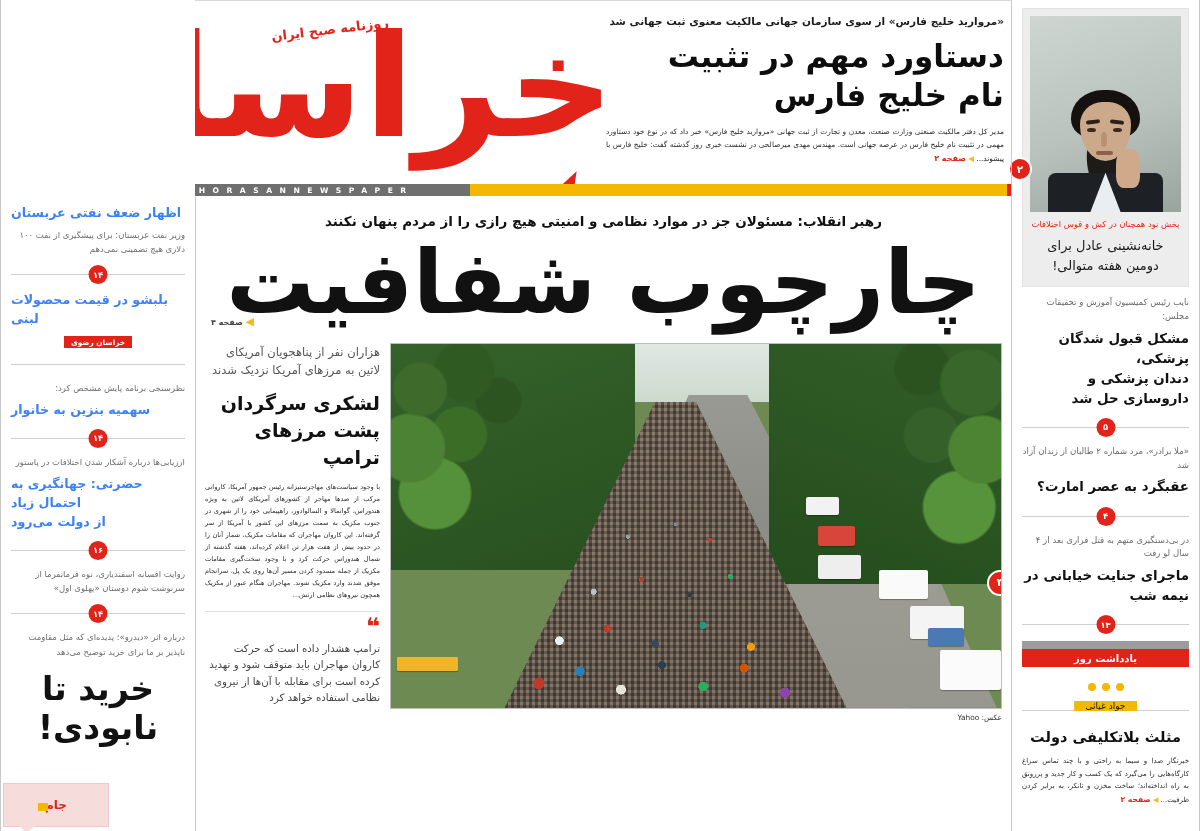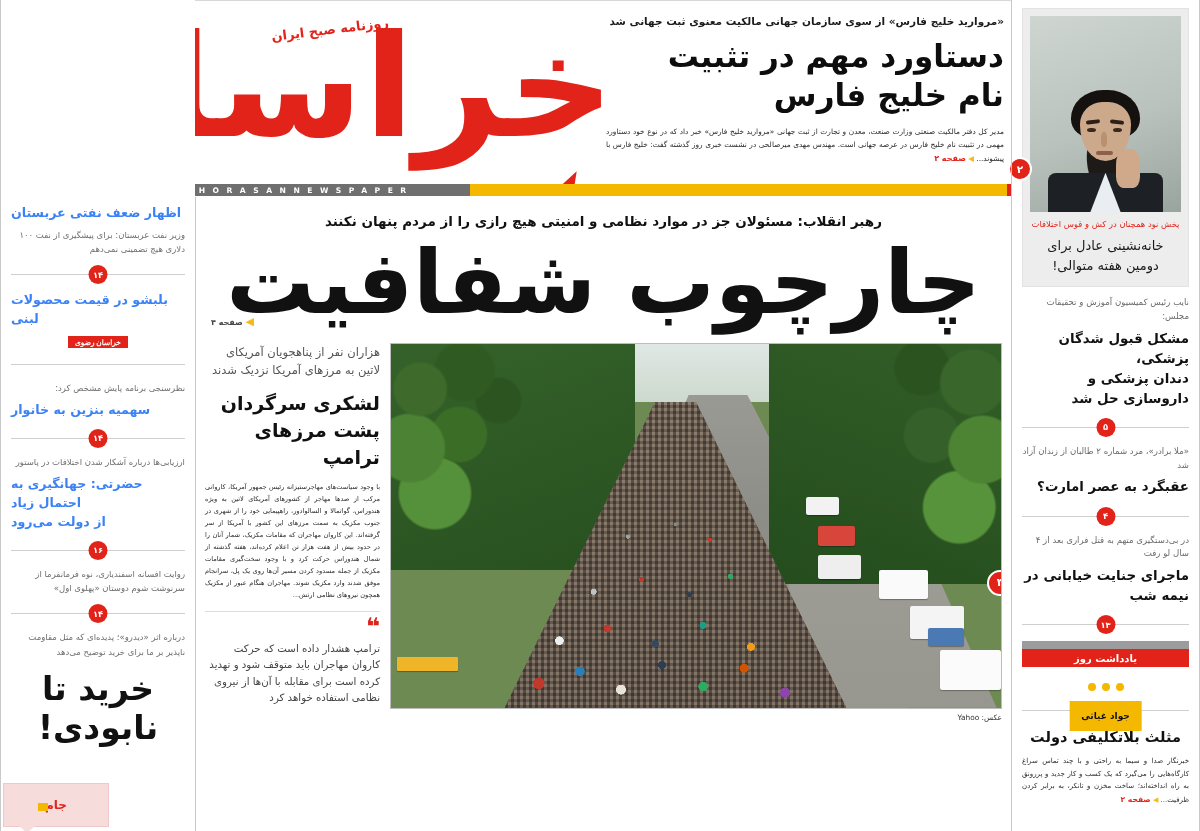--- a/index.html
+++ b/index.html
@@ -406,40 +406,39 @@
   .dots span {
     display:inline-block; width:8px; height:8px; border-radius:50%;
     background:#f5b800; margin:0 3px;
   }
   .byline-wrap { position:relative; height:18px; margin-bottom: 8px; }
   .byline-wrap::before {
     content:""; position:absolute; left:0; right:0; top:9px; height:1px; background:#cfcfcf;
   }
   .byline {
     position:absolute; left:50%; top:0; transform:translateX(-50%);
-    background:#f5b800; color:#111; font-size:9px; font-weight:700;
-    padding: 10px 12px; white-space:nowrap;
+    background:#f5b800; color:#111; font-size:9px; font-weight:400;
+    padding: 0 12px; white-space:nowrap;
   }
   .note-head { font-size: 14.5px; font-weight:700; color:#111; text-align:center;
                line-height:1.45; margin-top:3px; }
   .note-body { font-size:7px; color:#2b2b2b; line-height:1.8; text-align:justify;
                margin-top:7px; }
   .note-body .pg { color:#e2231a; font-weight:700; font-size:7.6px; }
 
   
   .lr-top-band { height: 196px; }
   .lr-item { padding-top: 8px; }
   .lr-head { font-size: 12.6px; font-weight:700; color:#3b82f6; line-height:1.5;
              text-align:left; letter-spacing:-0.3px; }
   .lr-kicker { font-size: 8.5px; color:#6f6f6f; line-height:1.68; text-align:right; margin-top:5px; }
   .lr-tag {
     display:inline-block; background:#e2231a; color:#fff;
     font-size:7.4px; font-weight:700; padding: 1.5px 7px;
     margin-top: 7px;
-    font-family: Liberation Serif, serif;
   }
   .lr-tag-row { text-align:center; }
   .lr-big {
     font-size: 33px; font-weight:700; color:#111;
     line-height:1.2; text-align:center; letter-spacing:-1.2px;
     margin-top: 10px;
   }
   .watermark {
     position:absolute; left: 2px; bottom: 4px;
     width: 106px; height: 44px;

